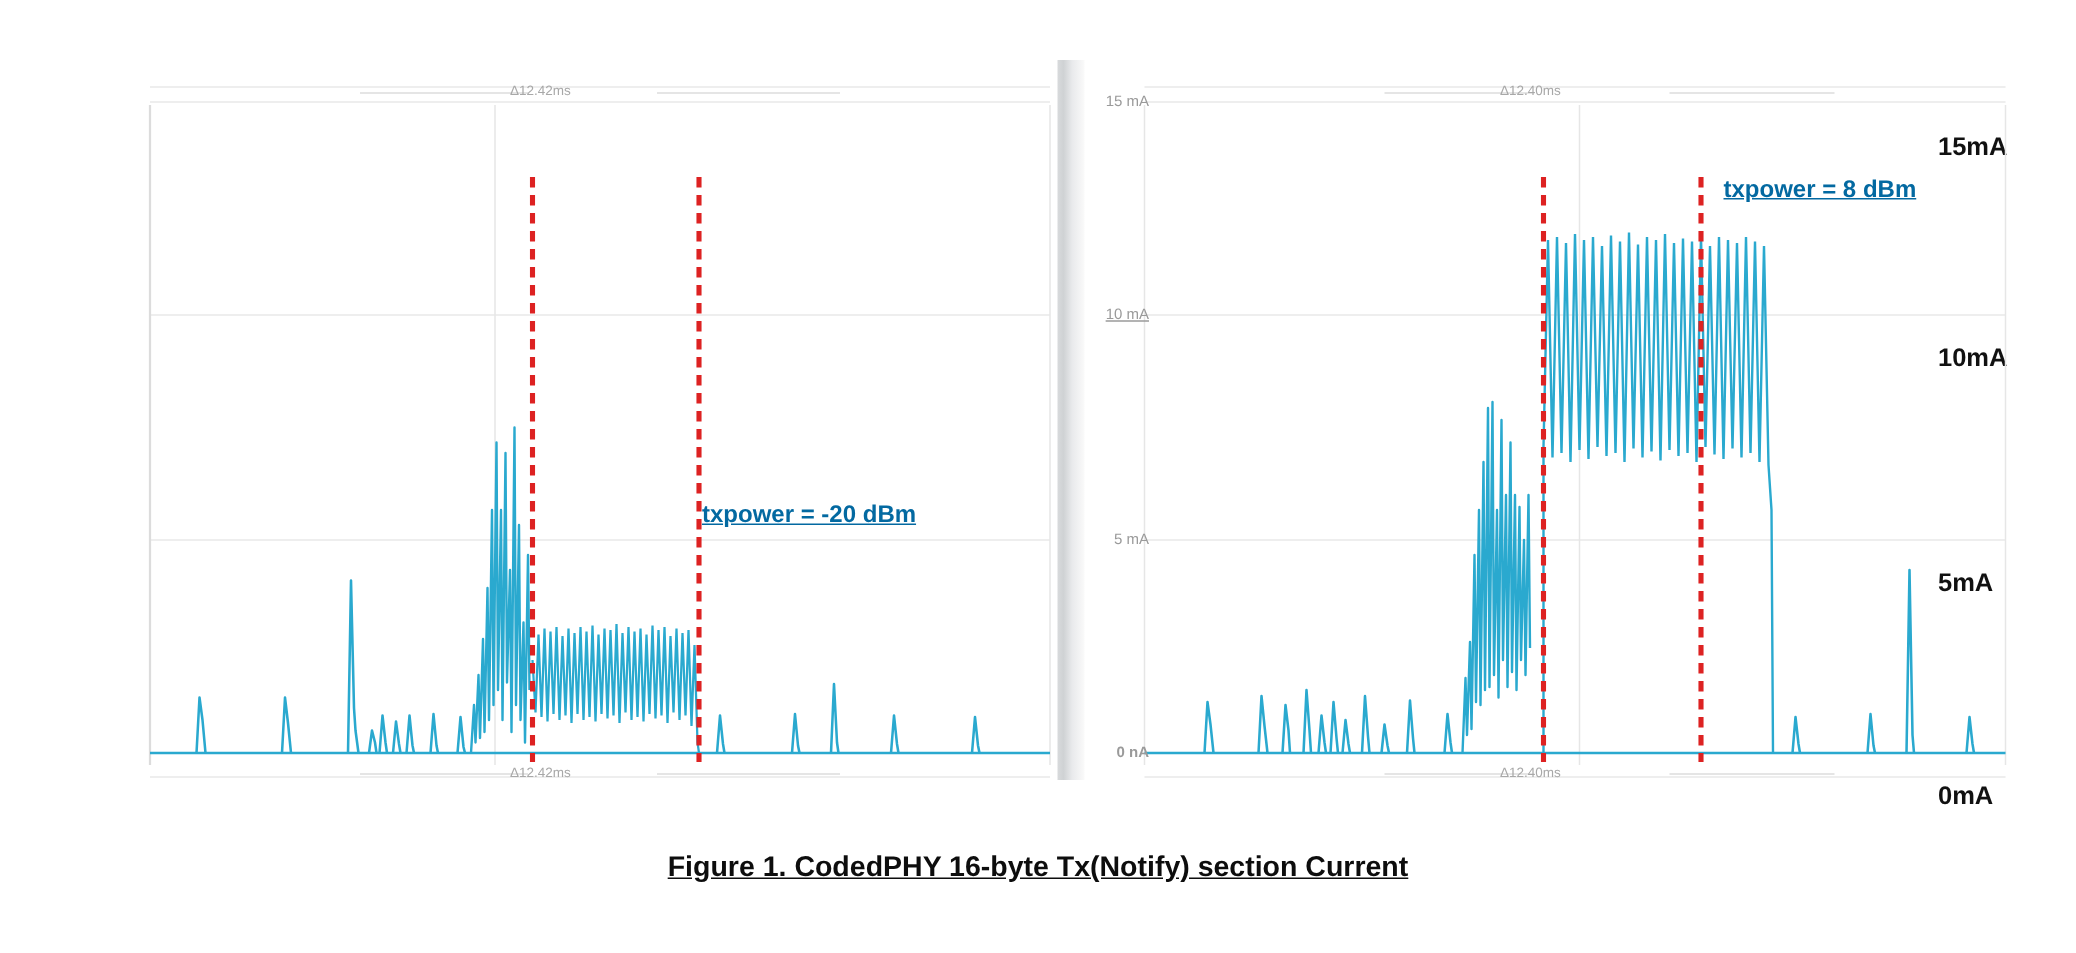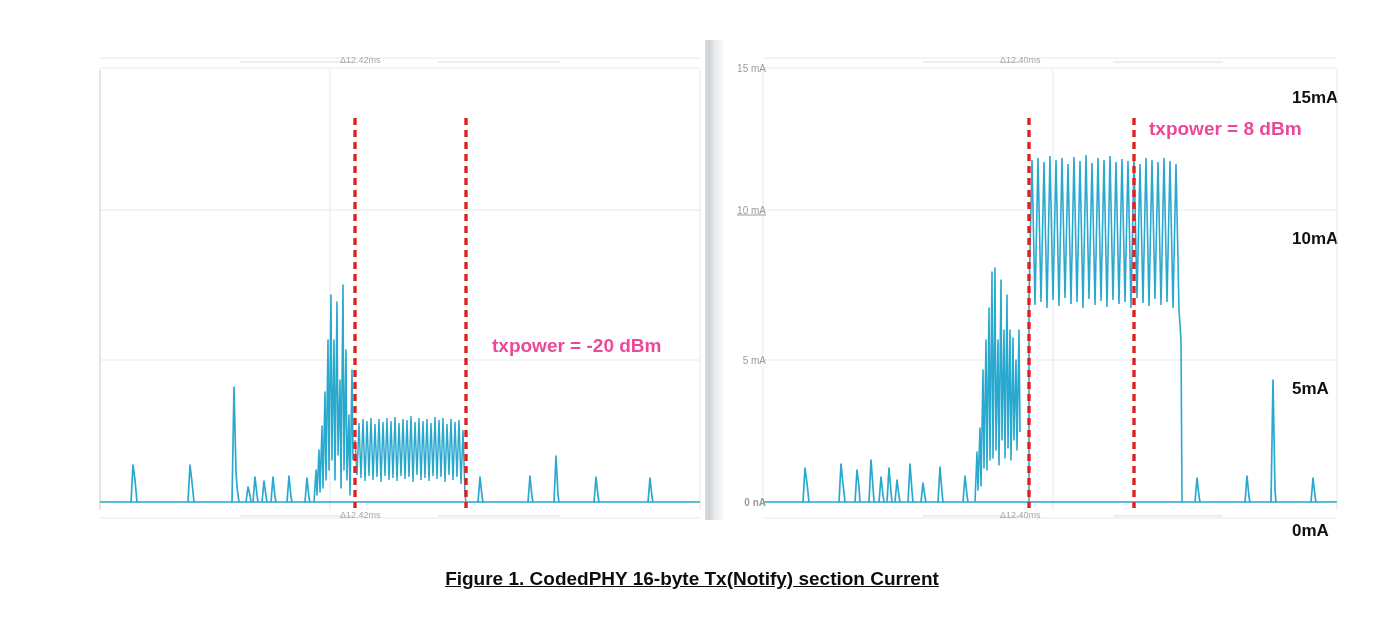--- a/index.html
+++ b/index.html
@@ -51,24 +51,24 @@
     padding:10px 12px 11px 12px;
     box-sizing:border-box;
     font-size:14.5px;font-weight:bold;color:#0d0d0d;
     line-height:1.38;
     z-index:30;
   }
 
   
   .txlabel{
     position:absolute;
-    font-size:19px;font-weight:bold;color:#ec4899;
-    white-space:nowrap;z-index:20;
-  }
-  #txlabel-left{left:492px;top:335px;}
+    font-size:16px;font-weight:bold;color:#0369a1;
+    white-space:nowrap;z-index:20;text-decoration:underline;
+  }
+  #txlabel-left{left:468px;top:335px;}
   #txlabel-right{left:1149px;top:118px;}
 
   
   #caption{
     position:absolute;left:0;top:568px;width:1384px;
     text-align:center;
     font-size:19px;font-weight:bold;color:#0d0d0d;text-decoration:underline;
   }
 
   svg{display:block;}

